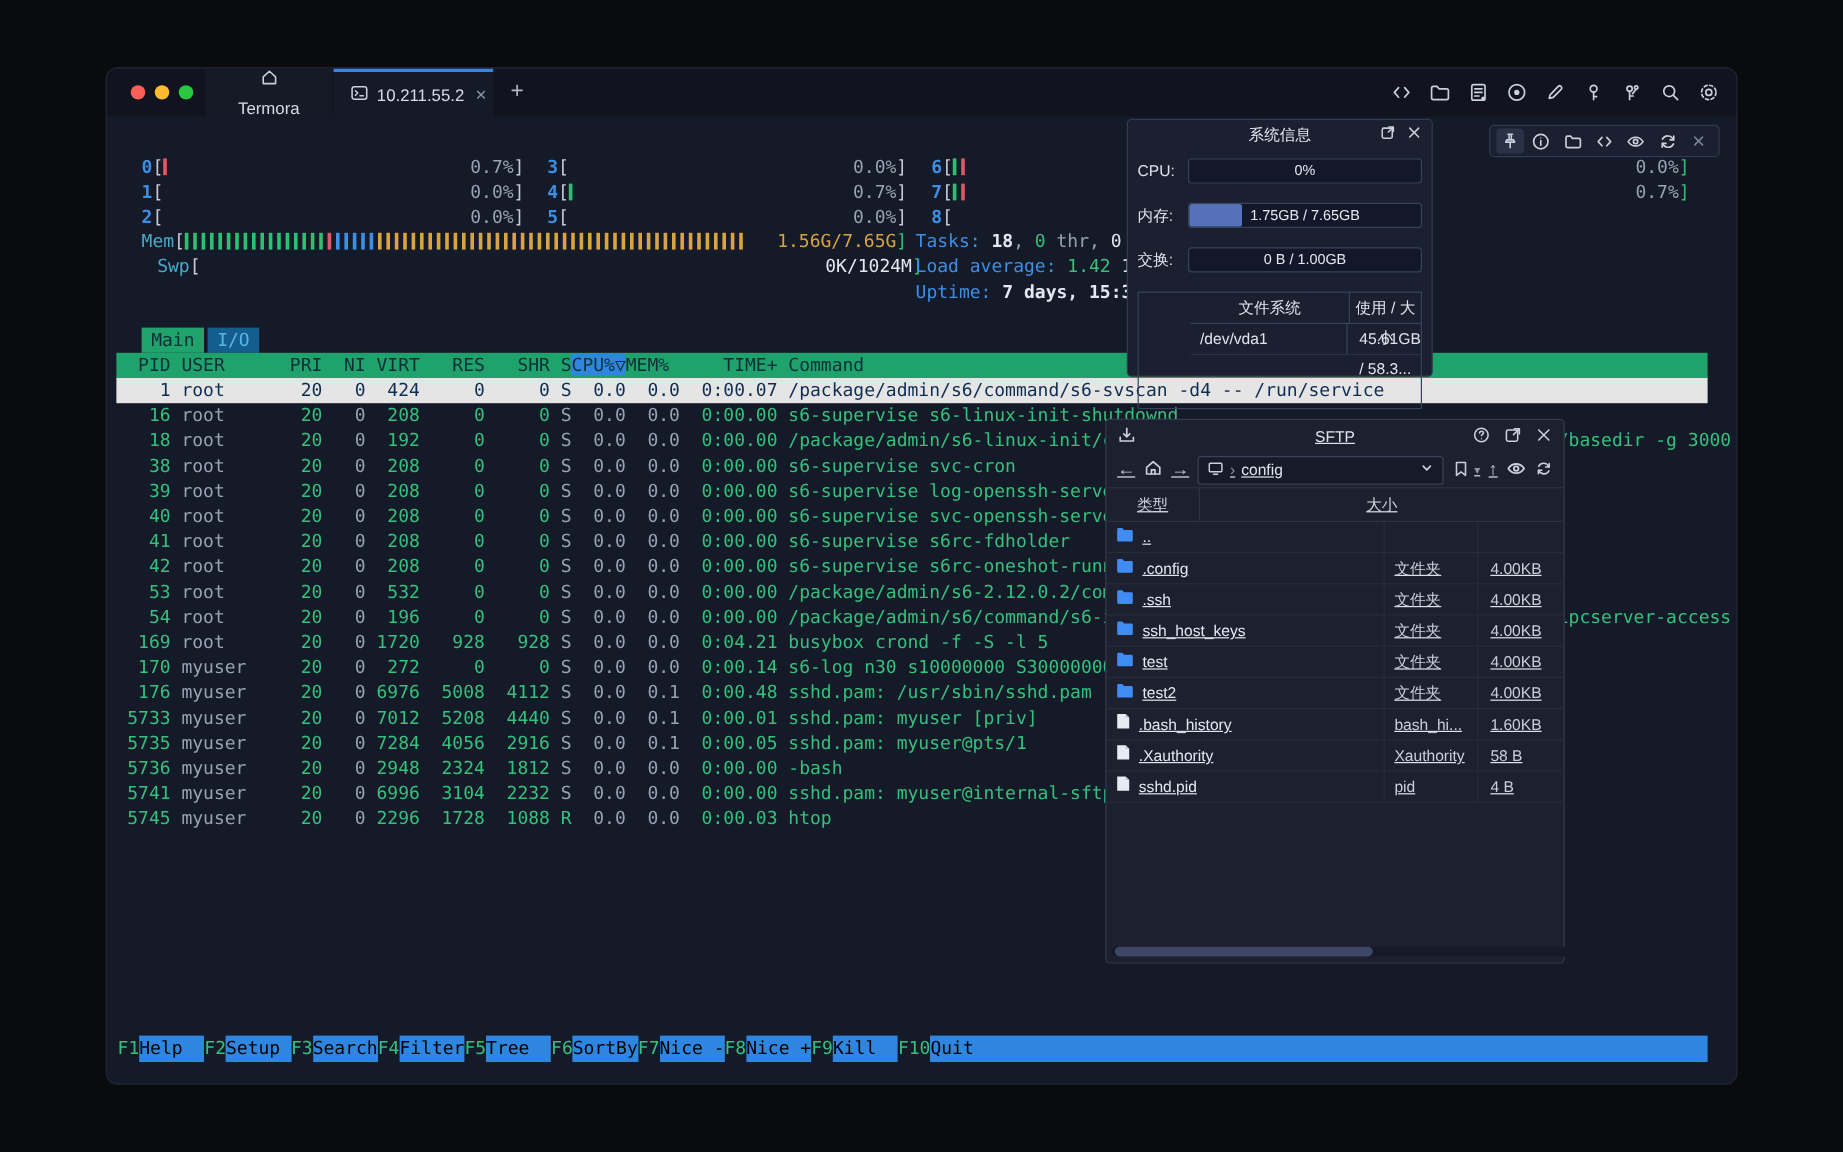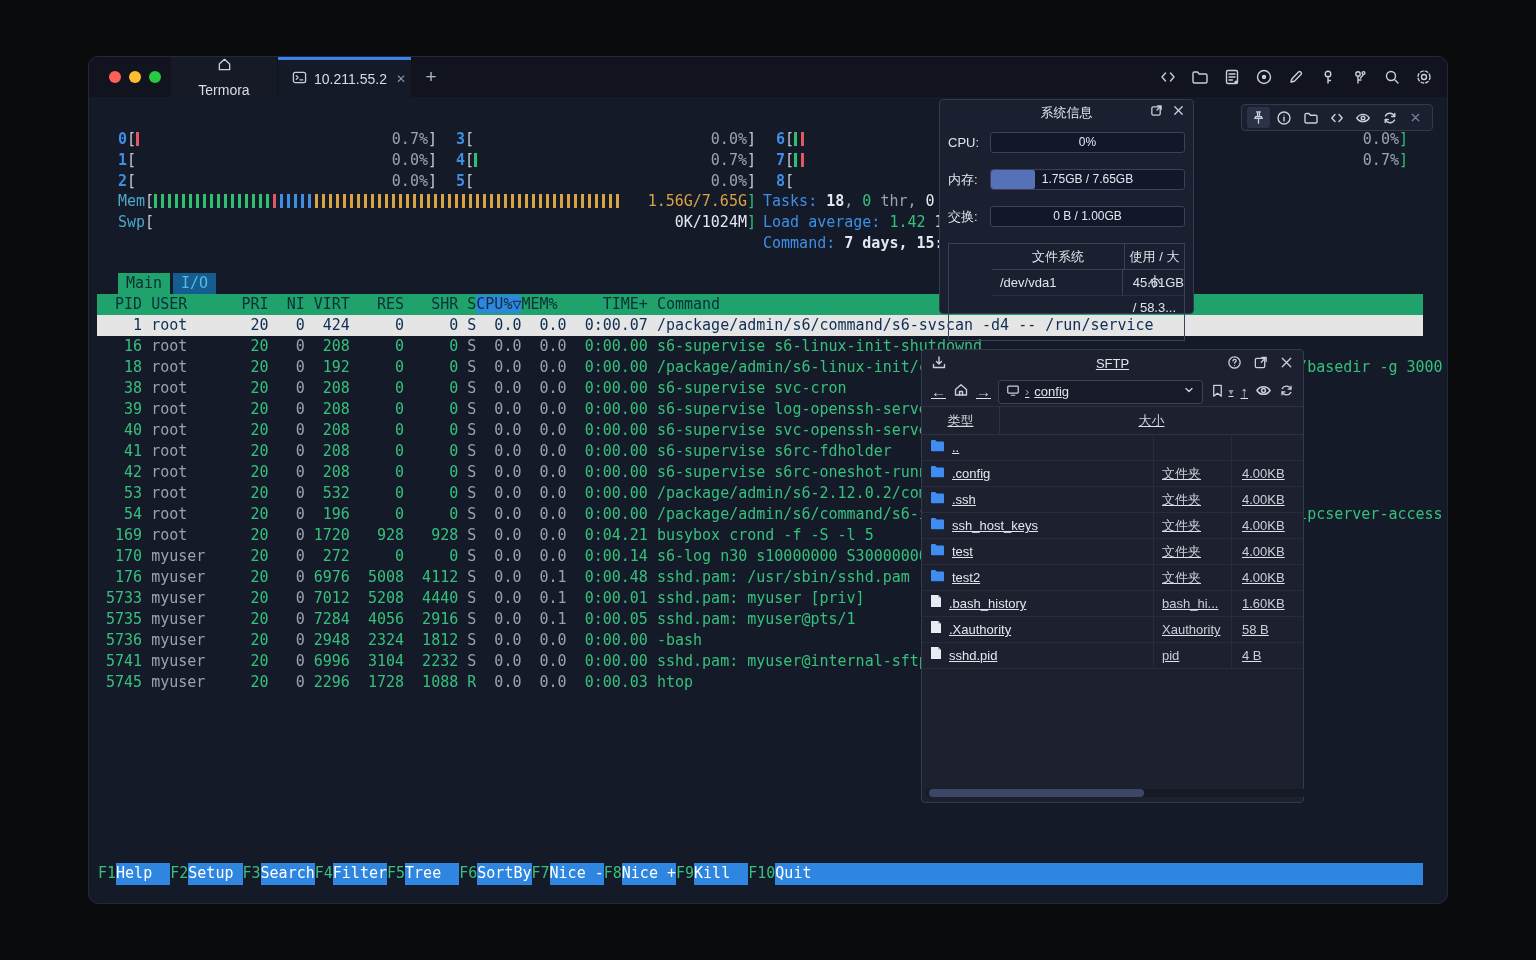--- a/index.html
+++ b/index.html
@@ -41,21 +41,21 @@
   .phead{position:absolute;left:0;top:193px;width:1326px;height:21px;background:#1fa26b;
     color:#0c3037;white-space:pre;}
   .phead .cpu-sort{background:#2e86e0;}
   #proc-rows{position:absolute;left:0;top:214px;width:1326px;}
   .prow{height:21px;white-space:pre;width:1326px;}
   .prow.sel{background:#e5e5e5;}
   .prow.sel span{color:#0e2d52 !important;}
   
   .fnbar{position:absolute;left:1px;top:762px;width:1325px;height:22px;display:flex;white-space:pre;}
   .fnkey{color:#35c07c;}
-  .fnlabel{background:#2e86e0;color:#ffffff;}
+  .fnlabel{background:#2e86e0;color:#000000;}
   .fngrow{flex:1;background:#2e86e0;}
   
   .sysinfo{position:absolute;left:850px;top:42px;width:255px;height:215px;background:#1b2030;
     border:1px solid #343a4e;border-radius:4px;box-sizing:border-box;z-index:5;color:#dfe3ec;font-size:13px;}
   .si-title{position:relative;height:26px;display:flex;align-items:center;justify-content:center;
     font-size:13px;color:#e3e7f0;}
   .si-title .si-acts{position:absolute;right:8px;top:4px;display:flex;gap:9px;}
   .si-row{display:flex;align-items:center;margin:6px 8px 16px 8px;gap:6px;}
   .si-label{width:36px;flex:none;color:#dfe3ec;}
   .si-bar{flex:1;height:19px;background:#12172a;border:1px solid #3a4158;border-radius:3px;
@@ -189,25 +189,25 @@
     <div class="meter" style="left:21px;top:49px;width:319px"><span class="m-num">1</span><span class="m-br">[</span><span class="pipes"></span><span class="m-val"><span class="c-gray">0.0%</span><span class="m-br">]</span></span></div>
     <div class="meter" style="left:21px;top:70px;width:319px"><span class="m-num">2</span><span class="m-br">[</span><span class="pipes"></span><span class="m-val"><span class="c-gray">0.0%</span><span class="m-br">]</span></span></div>
     <div class="meter" style="left:359px;top:28px;width:300px"><span class="m-num">3</span><span class="m-br">[</span><span class="pipes"></span><span class="m-val"><span class="c-gray">0.0%</span><span class="m-br">]</span></span></div>
     <div class="meter" style="left:359px;top:49px;width:300px"><span class="m-num">4</span><span class="m-br">[</span><span class="pipes"><span class="pipe p-green"></span></span><span class="m-val"><span class="c-gray">0.7%</span><span class="m-br">]</span></span></div>
     <div class="meter" style="left:359px;top:70px;width:300px"><span class="m-num">5</span><span class="m-br">[</span><span class="pipes"></span><span class="m-val"><span class="c-gray">0.0%</span><span class="m-br">]</span></span></div>
     <div class="meter" style="left:679px;top:28px;width:632px"><span class="m-num">6</span><span class="m-br">[</span><span class="pipes"><span class="pipe p-green"></span><span class="pipe p-red"></span></span><span class="m-val"><span class="c-gray">0.0%</span><span class="c-brgreen">]</span></span></div>
     <div class="meter" style="left:679px;top:49px;width:632px"><span class="m-num">7</span><span class="m-br">[</span><span class="pipes"><span class="pipe p-green"></span><span class="pipe p-red"></span></span><span class="m-val"><span class="c-gray">0.7%</span><span class="c-brgreen">]</span></span></div>
     <div class="meter" style="left:679px;top:70px;width:632px"><span class="m-num">8</span><span class="m-br">[</span></div>
 
     <div class="meter" style="left:21px;top:90px;width:638px"><span class="c-cyan">Mem</span><span class="m-br">[</span><span class="pipes"><span class="pipe p-green"></span><span class="pipe p-green"></span><span class="pipe p-green"></span><span class="pipe p-green"></span><span class="pipe p-green"></span><span class="pipe p-green"></span><span class="pipe p-green"></span><span class="pipe p-green"></span><span class="pipe p-green"></span><span class="pipe p-green"></span><span class="pipe p-green"></span><span class="pipe p-green"></span><span class="pipe p-green"></span><span class="pipe p-green"></span><span class="pipe p-green"></span><span class="pipe p-green"></span><span class="pipe p-green"></span><span class="pipe p-red"></span><span class="pipe p-blue"></span><span class="pipe p-blue"></span><span class="pipe p-blue"></span><span class="pipe p-blue"></span><span class="pipe p-blue"></span><span class="pipe p-orange"></span><span class="pipe p-orange"></span><span class="pipe p-orange"></span><span class="pipe p-orange"></span><span class="pipe p-orange"></span><span class="pipe p-orange"></span><span class="pipe p-orange"></span><span class="pipe p-orange"></span><span class="pipe p-orange"></span><span class="pipe p-orange"></span><span class="pipe p-orange"></span><span class="pipe p-orange"></span><span class="pipe p-orange"></span><span class="pipe p-orange"></span><span class="pipe p-orange"></span><span class="pipe p-orange"></span><span class="pipe p-orange"></span><span class="pipe p-orange"></span><span class="pipe p-orange"></span><span class="pipe p-orange"></span><span class="pipe p-orange"></span><span class="pipe p-orange"></span><span class="pipe p-orange"></span><span class="pipe p-orange"></span><span class="pipe p-orange"></span><span class="pipe p-orange"></span><span class="pipe p-orange"></span><span class="pipe p-orange"></span><span class="pipe p-orange"></span><span class="pipe p-orange"></span><span class="pipe p-orange"></span><span class="pipe p-orange"></span><span class="pipe p-orange"></span><span class="pipe p-orange"></span><span class="pipe p-orange"></span><span class="pipe p-orange"></span><span class="pipe p-orange"></span><span class="pipe p-orange"></span><span class="pipe p-orange"></span><span class="pipe p-orange"></span><span class="pipe p-orange"></span><span class="pipe p-orange"></span><span class="pipe p-orange"></span><span class="pipe p-orange"></span></span><span class="m-val"><span class="c-orange">1.56G/7.65G</span><span class="c-brgreen">]</span></span></div>
-    <div class="meter" style="left:21px;top:111px;width:638px"><span class="c-cyan">Swp</span><span class="m-br">[</span><span class="pipes"></span><span class="m-val"><span class="c-white">0K/1024M</span><span class="c-brgreen">]</span></span></div>
+    <div class="meter" style="left:34px;top:111px;width:638px"><span class="c-cyan">Swp</span><span class="m-br">[</span><span class="pipes"></span><span class="m-val"><span class="c-white">0K/1024M</span><span class="c-brgreen">]</span></span></div>
 
     <div class="abs" style="left:666px;top:90px"><span class="c-blue">Tasks: </span><span class="c-whiteb">18</span><span class="c-gray">, </span><span class="c-green">0</span><span class="c-gray"> thr, </span><span class="c-white">0</span><span class="c-gray"> k</span></div>
     <div class="abs" style="left:666px;top:111px"><span class="c-blue">Load average: </span><span class="c-green">1.42 </span><span class="c-white">1.08 0.98</span></div>
-    <div class="abs" style="left:666px;top:132px"><span class="c-blue">Command: </span><span class="c-whiteb">7 days, 15:30</span></div>
+    <div class="abs" style="left:666px;top:132px"><span class="c-blue">Uptime: </span><span class="c-whiteb">7 days, 15:30</span></div>
 
     <div class="htab htab-main">Main</div>
     <div class="htab htab-io">I/O</div>
 
     <div class="phead" id="phead"><span>  PID</span><span> </span><span>USER     </span><span> PRI</span><span>  NI</span><span> VIRT</span><span>   RES</span><span>   SHR</span><span> S</span><span class="cpu-sort">CPU%▽</span><span>MEM% </span><span>    TIME+</span><span> Command</span></div>
     <div id="proc-rows">
         <div class="prow sel"><span class="c-green">    1</span><span> </span><span class="c-gray">root     </span><span class="c-green">  20</span><span class="c-gray">   0</span><span class="c-green">  424</span><span class="c-green">     0</span><span class="c-green">     0</span><span class="c-gray"> S</span><span class="c-gray">  0.0</span><span class="c-gray">  0.0</span><span class="c-green">  0:00.07</span><span> </span><span class="c-green">/package/admin/s6/command/s6-svscan -d4 -- /run/service</span></div>
         <div class="prow"><span class="c-green">   16</span><span> </span><span class="c-gray">root     </span><span class="c-green">  20</span><span class="c-gray">   0</span><span class="c-green">  208</span><span class="c-green">     0</span><span class="c-green">     0</span><span class="c-gray"> S</span><span class="c-gray">  0.0</span><span class="c-gray">  0.0</span><span class="c-green">  0:00.00</span><span> </span><span class="c-green">s6-supervise s6-linux-init-shutdownd</span></div>
         <div class="prow"><span class="c-green">   18</span><span> </span><span class="c-gray">root     </span><span class="c-green">  20</span><span class="c-gray">   0</span><span class="c-green">  192</span><span class="c-green">     0</span><span class="c-green">     0</span><span class="c-gray"> S</span><span class="c-gray">  0.0</span><span class="c-gray">  0.0</span><span class="c-green">  0:00.00</span><span> </span><span class="c-green">/package/admin/s6-linux-init/command/s6-linux-init-shutdownd -c /run/s6/basedir -g 3000</span></div>
         <div class="prow"><span class="c-green">   38</span><span> </span><span class="c-gray">root     </span><span class="c-green">  20</span><span class="c-gray">   0</span><span class="c-green">  208</span><span class="c-green">     0</span><span class="c-green">     0</span><span class="c-gray"> S</span><span class="c-gray">  0.0</span><span class="c-gray">  0.0</span><span class="c-green">  0:00.00</span><span> </span><span class="c-green">s6-supervise svc-cron</span></div>

